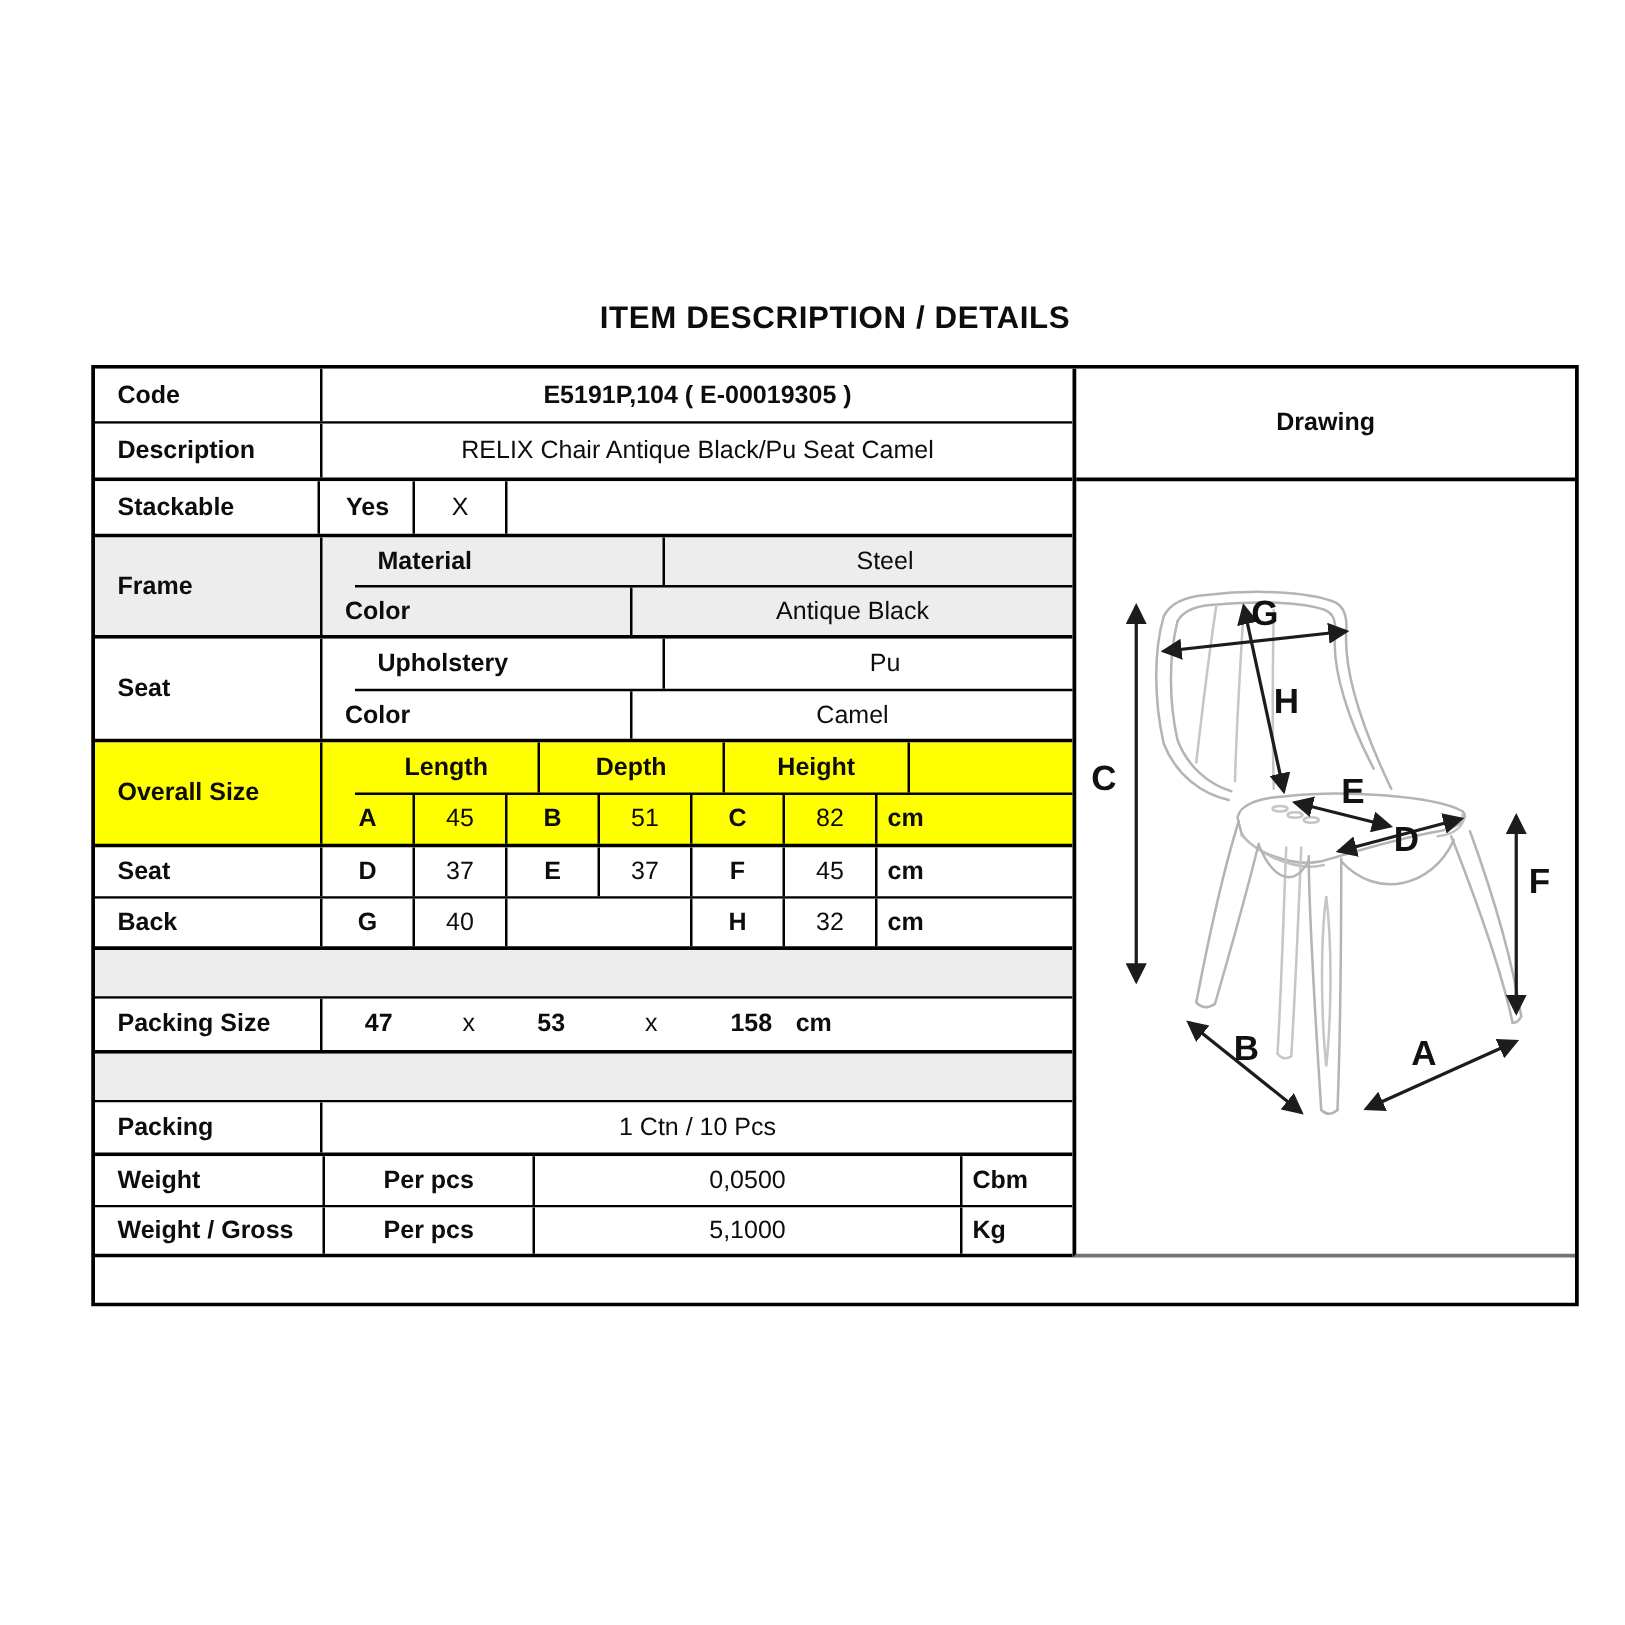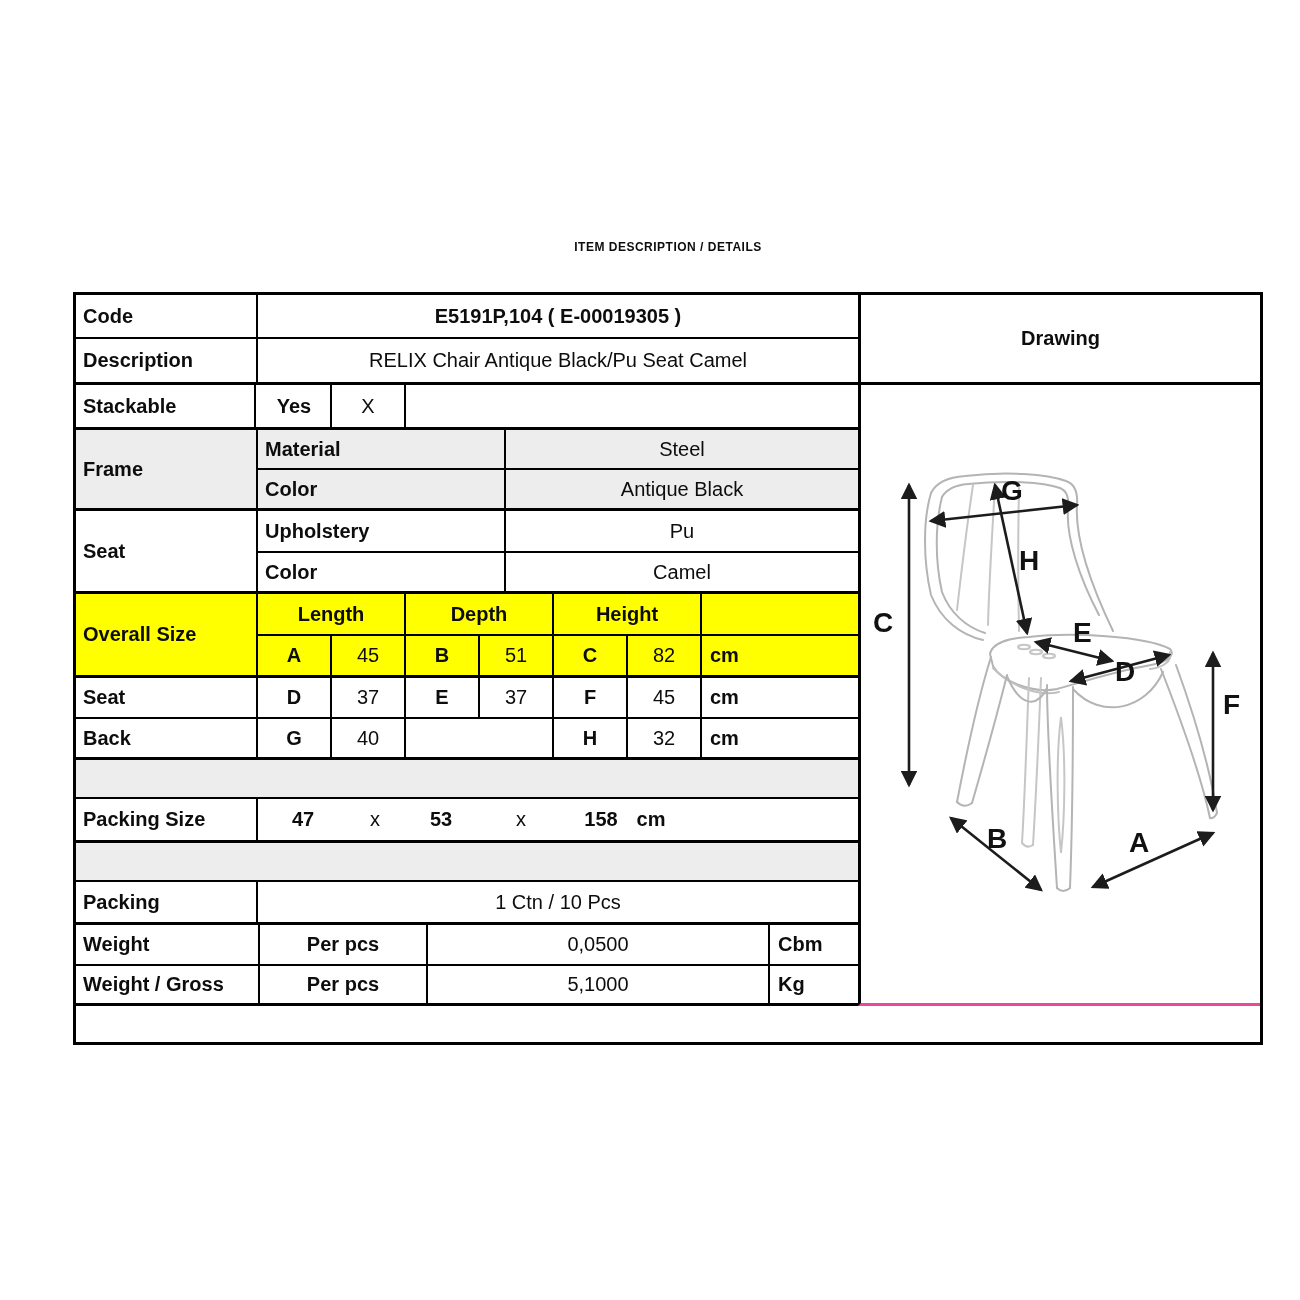--- a/index.html
+++ b/index.html
@@ -1,38 +1,38 @@
 <!DOCTYPE html>
 <html><head>
 <meta charset="utf-8">
 <style>
   html,body{margin:0;padding:0;background:#ffffff;}
   .page{position:relative;width:1300px;height:1300px;background:#ffffff;overflow:hidden;
         font-family:"Liberation Sans","DejaVu Sans",sans-serif;color:#0d0d0d;}
   .title{position:absolute;left:73px;top:240px;width:1190px;text-align:center;
-         font-size:12px;font-weight:bold;letter-spacing:.5px;}
+         font-size:25px;font-weight:bold;letter-spacing:.5px;}
   .sheet{position:absolute;left:73px;top:292px;width:1190px;height:753px;
          border:3px solid #000;box-sizing:border-box;}
   .row,.group{position:absolute;left:0;width:782px;box-sizing:border-box;background:#fff;
          border-bottom:2px solid #000;}
   .thick{border-bottom-width:3px !important;}
   .gray{background:#ededed;}
   .yellow{background:#ffff00;}
   .cell{position:absolute;top:0;bottom:0;display:flex;align-items:center;box-sizing:border-box;
         font-size:20px;white-space:nowrap;overflow:visible;}
   .br{border-right:2px solid #000;}
   .center{justify-content:center;}
-  .lbl{padding-left:7px;font-weight:bold;}
+  .lbl{padding-left:18px;font-weight:bold;}
   .b{font-weight:bold;}
   .padl{padding-left:8px;}
   .subrow{position:absolute;left:182px;width:600px;box-sizing:border-box;}
-  .subdiv{border-bottom:2px solid #000;}
+  .subdiv{border-bottom:2px solid #000;margin-left:26px;}
   .mspan{position:absolute;top:0;bottom:0;display:flex;align-items:center;transform:translateX(-50%);}
   .drawcell{position:absolute;left:782px;top:0;width:402px;height:711px;box-sizing:border-box;
-            border-left:3px solid #000;border-bottom:3px solid #ec4899;background:#fff;}
+            border-left:3px solid #000;border-bottom:3px solid #737373;background:#fff;}
   .drawhead{position:absolute;left:0;top:0;width:100%;height:90px;box-sizing:border-box;
             border-bottom:3px solid #000;display:flex;align-items:center;justify-content:center;
             font-size:20px;font-weight:bold;}
   .drawarea{position:absolute;left:0;top:90px;width:399px;height:618px;}
   .dim{position:absolute;font-size:28px;font-weight:bold;color:#111;line-height:1;}
 </style>
 </head>
 <body>
 
 <div class="page">

